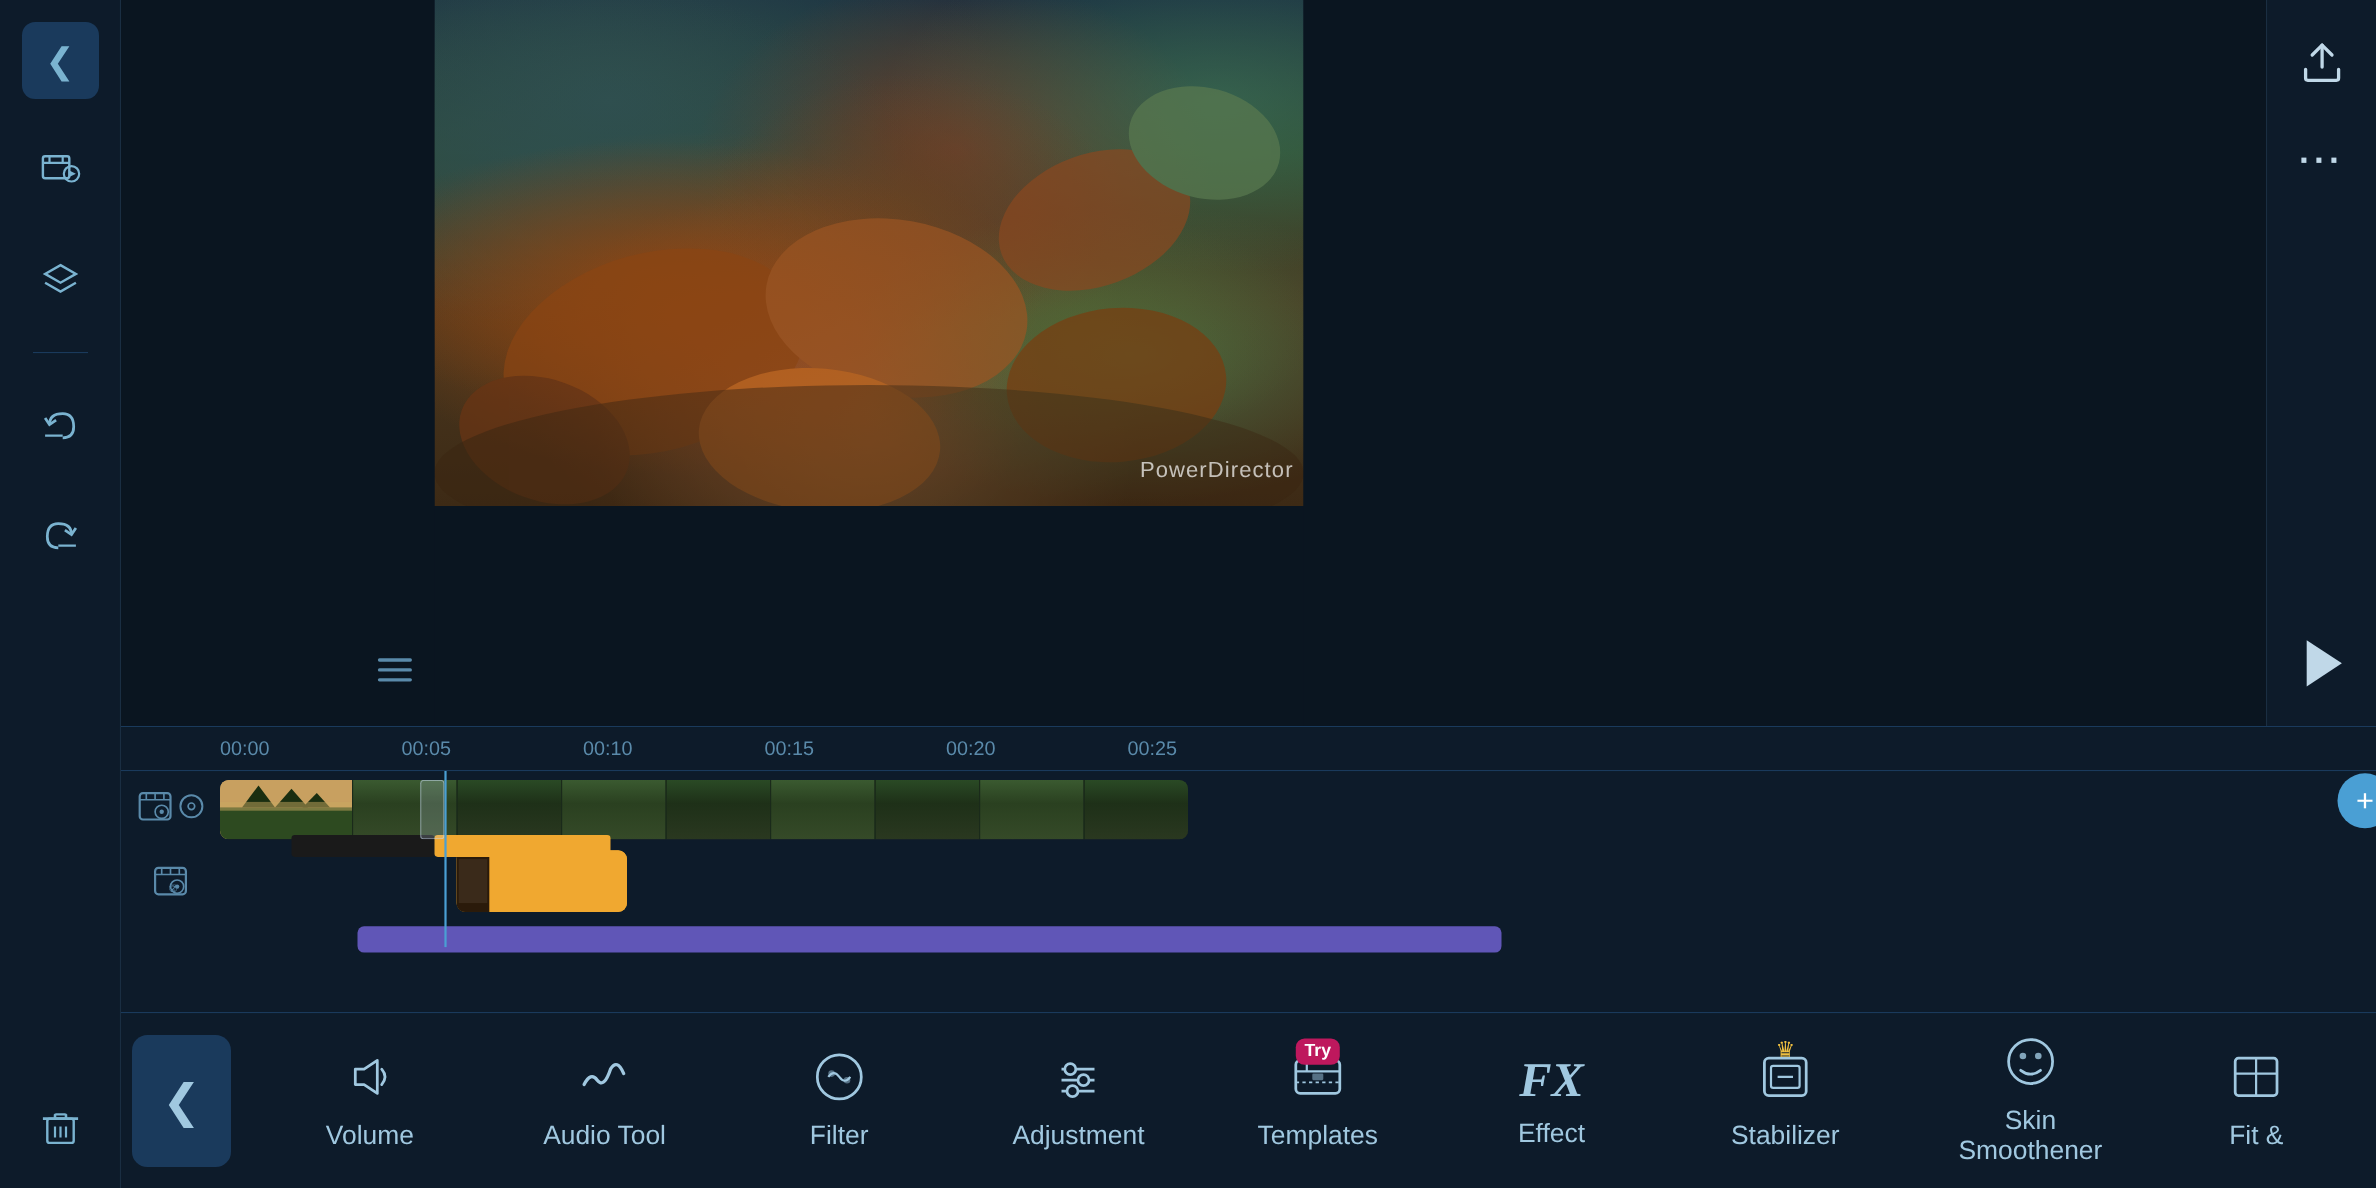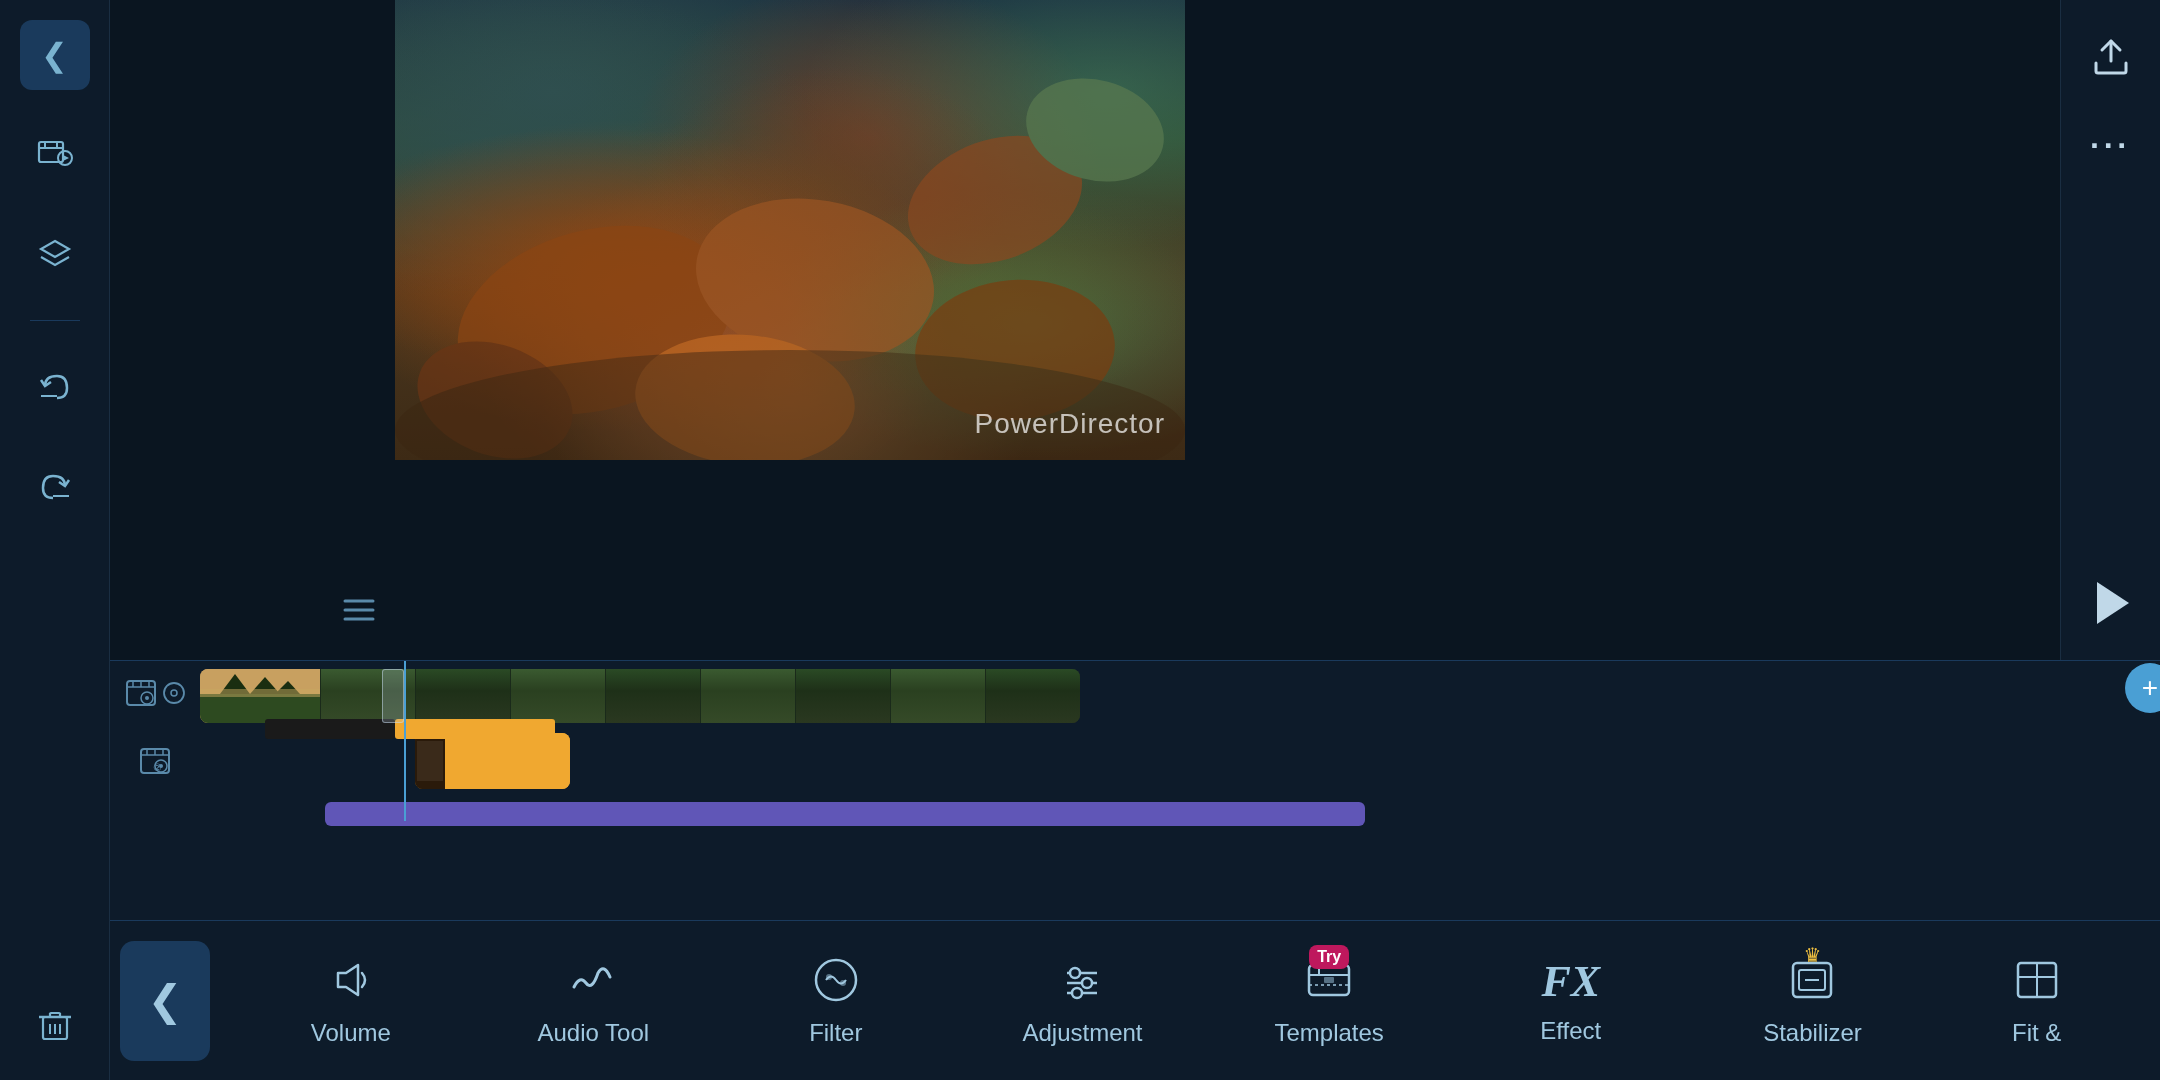--- a/index.html
+++ b/index.html
@@ -109,23 +109,23 @@
         radial-gradient(ellipse at 25% 55%, rgba(139,69,19,0.8) 0%, transparent 35%),
         radial-gradient(ellipse at 55% 40%, rgba(101,67,33,0.7) 0%, transparent 30%),
         radial-gradient(ellipse at 75% 65%, rgba(85,107,47,0.5) 0%, transparent 25%),
         radial-gradient(ellipse at 40% 75%, rgba(160,82,45,0.6) 0%, transparent 35%),
         radial-gradient(ellipse at 10% 30%, rgba(47,79,79,0.6) 0%, transparent 35%),
         radial-gradient(ellipse at 90% 20%, rgba(70,130,100,0.5) 0%, transparent 30%);
     }
     .video-watermark {
       position: absolute;
       bottom: 20px;
-      right: 20px;
+      right: 9px;
       color: rgba(255,255,255,0.7);
-      font-size: 28px;
+      font-size: 20px;
       font-weight: 300;
       letter-spacing: 1px;
     }
 
     
     .preview-right {
       flex: 1;
       background: #0a1520;
       display: flex;
       flex-direction: column;
@@ -545,20 +545,30 @@
       <div class="right-btn play">
         <svg width="44" height="50" viewBox="0 0 44 50" fill="none">
           <path d="M8 4 L40 25 L8 46 Z" fill="#c0d8e8"></path>
         </svg>
       </div>
     </div>
   </div>
 
   <div class="timeline-area">
 
+    <div class="timeline-ruler">
+      <div class="ruler-marks">
+        <span class="ruler-mark" style="left:0px;">00:00</span>
+        <span class="ruler-mark" style="left:165px;">00:05</span>
+        <span class="ruler-mark" style="left:330px;">00:10</span>
+        <span class="ruler-mark" style="left:495px;">00:15</span>
+        <span class="ruler-mark" style="left:660px;">00:20</span>
+        <span class="ruler-mark" style="left:825px;">00:25</span>
+      </div>
+    </div>
 
     <div class="timeline-tracks">
 
       <div class="track-row">
         <div class="track-controls">
           <div class="track-icon">
             <svg width="32" height="32" viewBox="0 0 32 32" fill="none">
               <rect x="2" y="4" width="28" height="24" rx="3" stroke="#5a8aaa" stroke-width="2" fill="none"></rect>
               <line x1="2" y1="10" x2="30" y2="10" stroke="#5a8aaa" stroke-width="1.5"></line>
               <line x1="8" y1="4" x2="8" y2="10" stroke="#5a8aaa" stroke-width="1.5"></line>
@@ -729,20 +739,34 @@
           <span class="crown-badge">♛</span>
           <svg width="50" height="50" viewBox="0 0 50 50" fill="none">
             <rect x="6" y="8" width="38" height="34" rx="4" stroke="#a0c8e0" stroke-width="2.5" fill="none"></rect>
             <rect x="12" y="15" width="26" height="20" rx="2" stroke="#a0c8e0" stroke-width="2" fill="none"></rect>
             <line x1="18" y1="25" x2="32" y2="25" stroke="#a0c8e0" stroke-width="2"></line>
           </svg>
         </div>
         <span class="tool-label">Stabilizer</span>
       </div>
 
+      <div class="tool-item">
+        <div class="tool-icon-wrap">
+          <svg width="50" height="50" viewBox="0 0 50 50" fill="none">
+            <circle cx="25" cy="25" r="20" stroke="#a0c8e0" stroke-width="2.5" fill="none"></circle>
+            <circle cx="18" cy="20" r="3" fill="#a0c8e0" opacity="0.8"></circle>
+            <circle cx="32" cy="20" r="3" fill="#a0c8e0" opacity="0.8"></circle>
+            <path d="M16 33 Q25 40 34 33" stroke="#a0c8e0" stroke-width="2.5" fill="none" stroke-linecap="round"></path>
+          </svg>
+        </div>
+        <div class="skin-label-wrap">
+          <span class="tool-label">Skin</span>
+          <span class="tool-label">Smoothener</span>
+        </div>
+      </div>
 
       <div class="tool-item fit-item" style="min-width:75px;overflow:hidden;">
         <div class="tool-icon-wrap">
           <svg width="50" height="50" viewBox="0 0 50 50" fill="none">
             <rect x="6" y="8" width="38" height="34" rx="3" stroke="#a0c8e0" stroke-width="2.5" fill="none"></rect>
             <line x1="6" y1="22" x2="44" y2="22" stroke="#a0c8e0" stroke-width="2"></line>
             <line x1="25" y1="8" x2="25" y2="42" stroke="#a0c8e0" stroke-width="2"></line>
           </svg>
         </div>
         <span class="tool-label">Fit &amp;</span>

